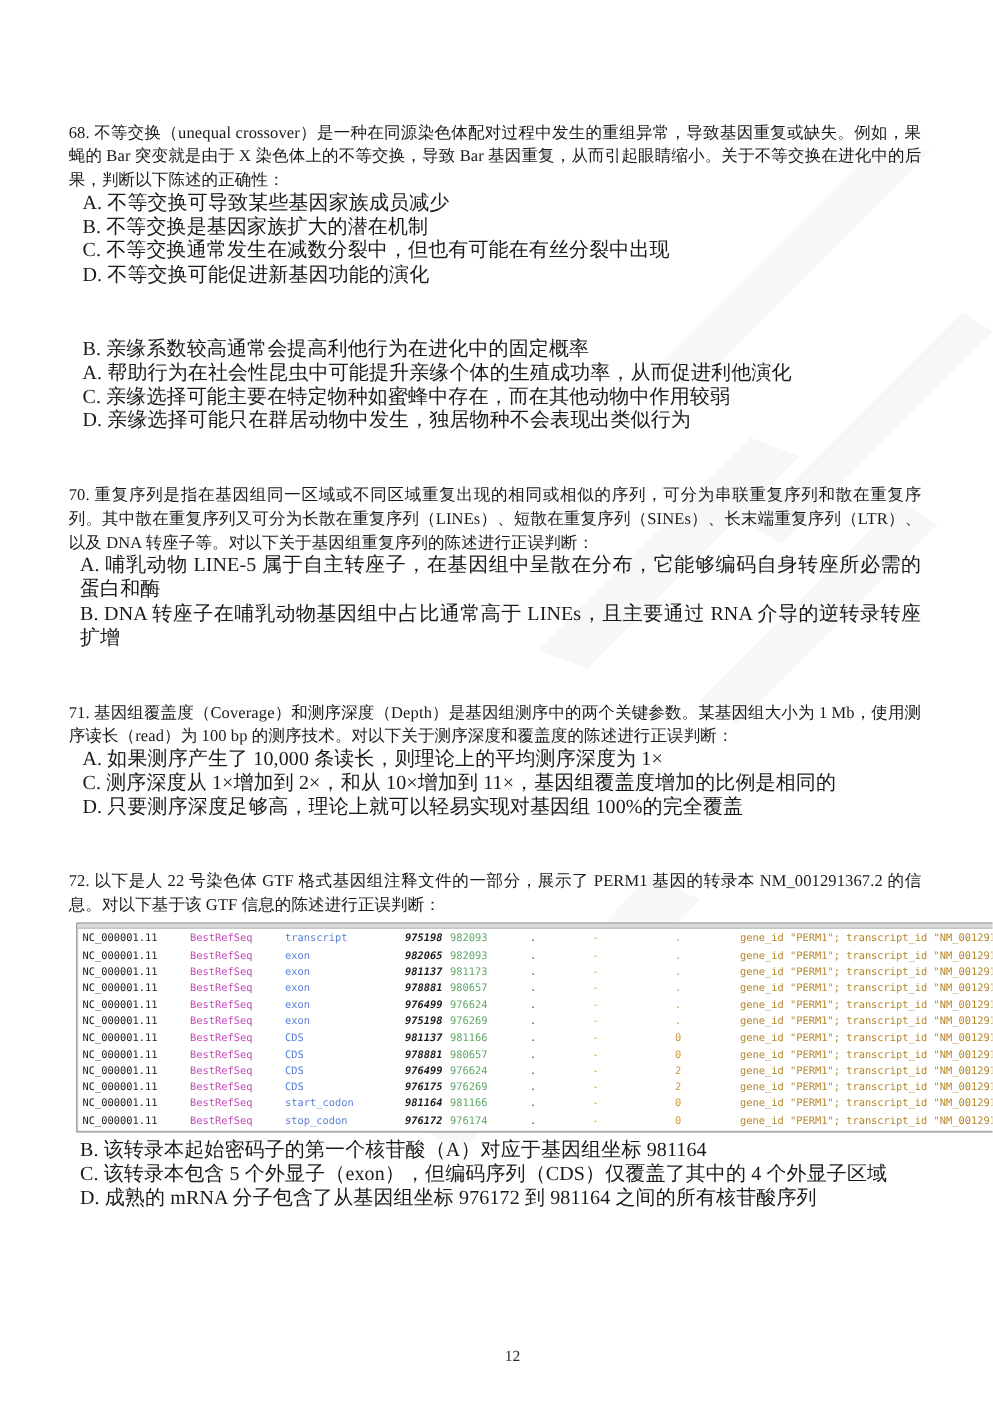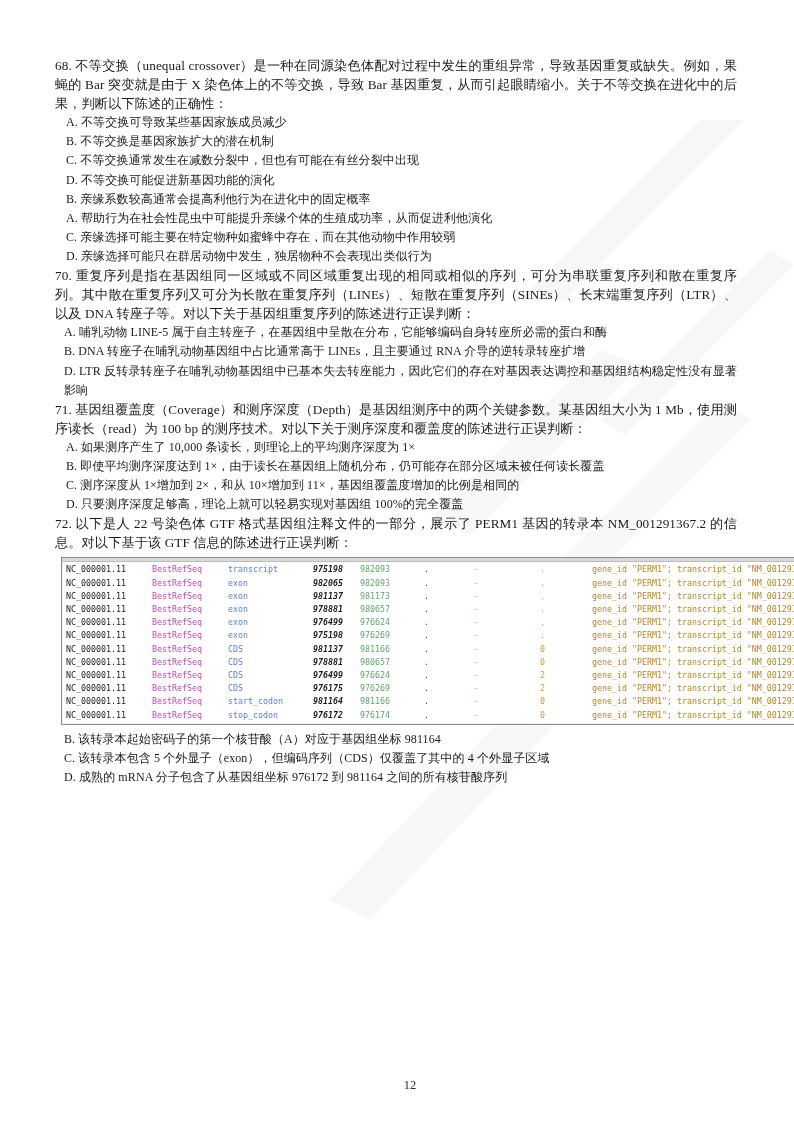--- a/index.html
+++ b/index.html
@@ -37,32 +37,33 @@
 
   .content {
     position: absolute;
     left: 55px;
     top: 56px;
     width: 682px;
   }
 
   .qblock {
     margin-bottom: 0px;
+    margin-top: 40px;
   }
 
   .stem {
     font-size: 13.2px;
     line-height: 19.1px;
     text-align: justify;
     text-justify: inter-ideograph;
     letter-spacing: 0.1px;
   }
 
   .opt {
-    font-size: 12px;
+    font-size: 16px;
     line-height: 19.1px;
     padding-left: 11px;
     text-align: justify;
     text-justify: inter-ideograph;
     letter-spacing: 0.1px;
   }
   .opt.tight { padding-left: 9px; }
 
   
   .gtf-box {
@@ -91,21 +92,21 @@
     table-layout: fixed;
   }
   table.gtf td {
     padding: 0;
     white-space: pre;
     vertical-align: baseline;
   }
   .c-seq   { color: #1c1c1c; width: 86px; padding-left: 4px !important; }
   .c-src   { color: #c24bb8; width: 76px; }
   .c-feat  { color: #5c7fd6; width: 74px; }
-  .c-start { color: #1c1c1c; font-weight: bold; font-style: italic; width: 52px; text-align: center; }
+  .c-start { color: #1c1c1c; font-weight: bold; font-style: italic; width: 52px; text-align: right; }
   .c-end   { color: #62a86a; width: 56px; padding-left: 6px !important; }
   .c-score { color: #4a4a4a; width: 40px; padding-left: 8px !important; }
   .c-strand{ color: #d79a3a; width: 56px; padding-left: 10px !important; }
   .c-frame { color: #d79a3a; width: 44px; padding-left: 10px !important; }
   .c-attr  { color: #b5862a; padding-left: 8px !important; }
 
   
   tr.row-wide .c-feat  { width: 74px; }
 
   
@@ -148,27 +149,25 @@
       <div class="opt">B. 亲缘系数较高通常会提高利他行为在进化中的固定概率</div>
       <div class="opt">A. 帮助行为在社会性昆虫中可能提升亲缘个体的生殖成功率，从而促进利他演化</div>
       <div class="opt">C. 亲缘选择可能主要在特定物种如蜜蜂中存在，而在其他动物中作用较弱</div>
       <div class="opt">D. 亲缘选择可能只在群居动物中发生，独居物种不会表现出类似行为</div>
     </div>
 
     <div class="qblock">
       <div class="stem">70. 重复序列是指在基因组同一区域或不同区域重复出现的相同或相似的序列，可分为串联重复序列和散在重复序列。其中散在重复序列又可分为长散在重复序列（LINEs）、短散在重复序列（SINEs）、长末端重复序列（LTR）、以及 DNA 转座子等。对以下关于基因组重复序列的陈述进行正误判断：</div>
       <div class="opt tight">A. 哺乳动物 LINE-5 属于自主转座子，在基因组中呈散在分布，它能够编码自身转座所必需的蛋白和酶</div>
       <div class="opt tight">B. DNA 转座子在哺乳动物基因组中占比通常高于 LINEs，且主要通过 RNA 介导的逆转录转座扩增</div>
-      <div class="opt tight">D. LTR 反转录转座子在哺乳动物基因组中已基本失去转座能力，因此它们的存在对基因表达调控和基因组结构稳定性没有显著影响</div>
     </div>
 
     <div class="qblock">
       <div class="stem">71. 基因组覆盖度（Coverage）和测序深度（Depth）是基因组测序中的两个关键参数。某基因组大小为 1 Mb，使用测序读长（read）为 100 bp 的测序技术。对以下关于测序深度和覆盖度的陈述进行正误判断：</div>
       <div class="opt">A. 如果测序产生了 10,000 条读长，则理论上的平均测序深度为 1×</div>
-      <div class="opt">B. 即使平均测序深度达到 1×，由于读长在基因组上随机分布，仍可能存在部分区域未被任何读长覆盖</div>
       <div class="opt">C. 测序深度从 1×增加到 2×，和从 10×增加到 11×，基因组覆盖度增加的比例是相同的</div>
       <div class="opt">D. 只要测序深度足够高，理论上就可以轻易实现对基因组 100%的完全覆盖</div>
     </div>
 
     <div class="qblock">
       <div class="stem">72. 以下是人 22 号染色体 GTF 格式基因组注释文件的一部分，展示了 PERM1 基因的转录本 NM_001291367.2 的信息。对以下基于该 GTF 信息的陈述进行正误判断：</div>
 
       <div class="gtf-box">
         <div class="gtf-topbar"></div>
         <table class="gtf">

